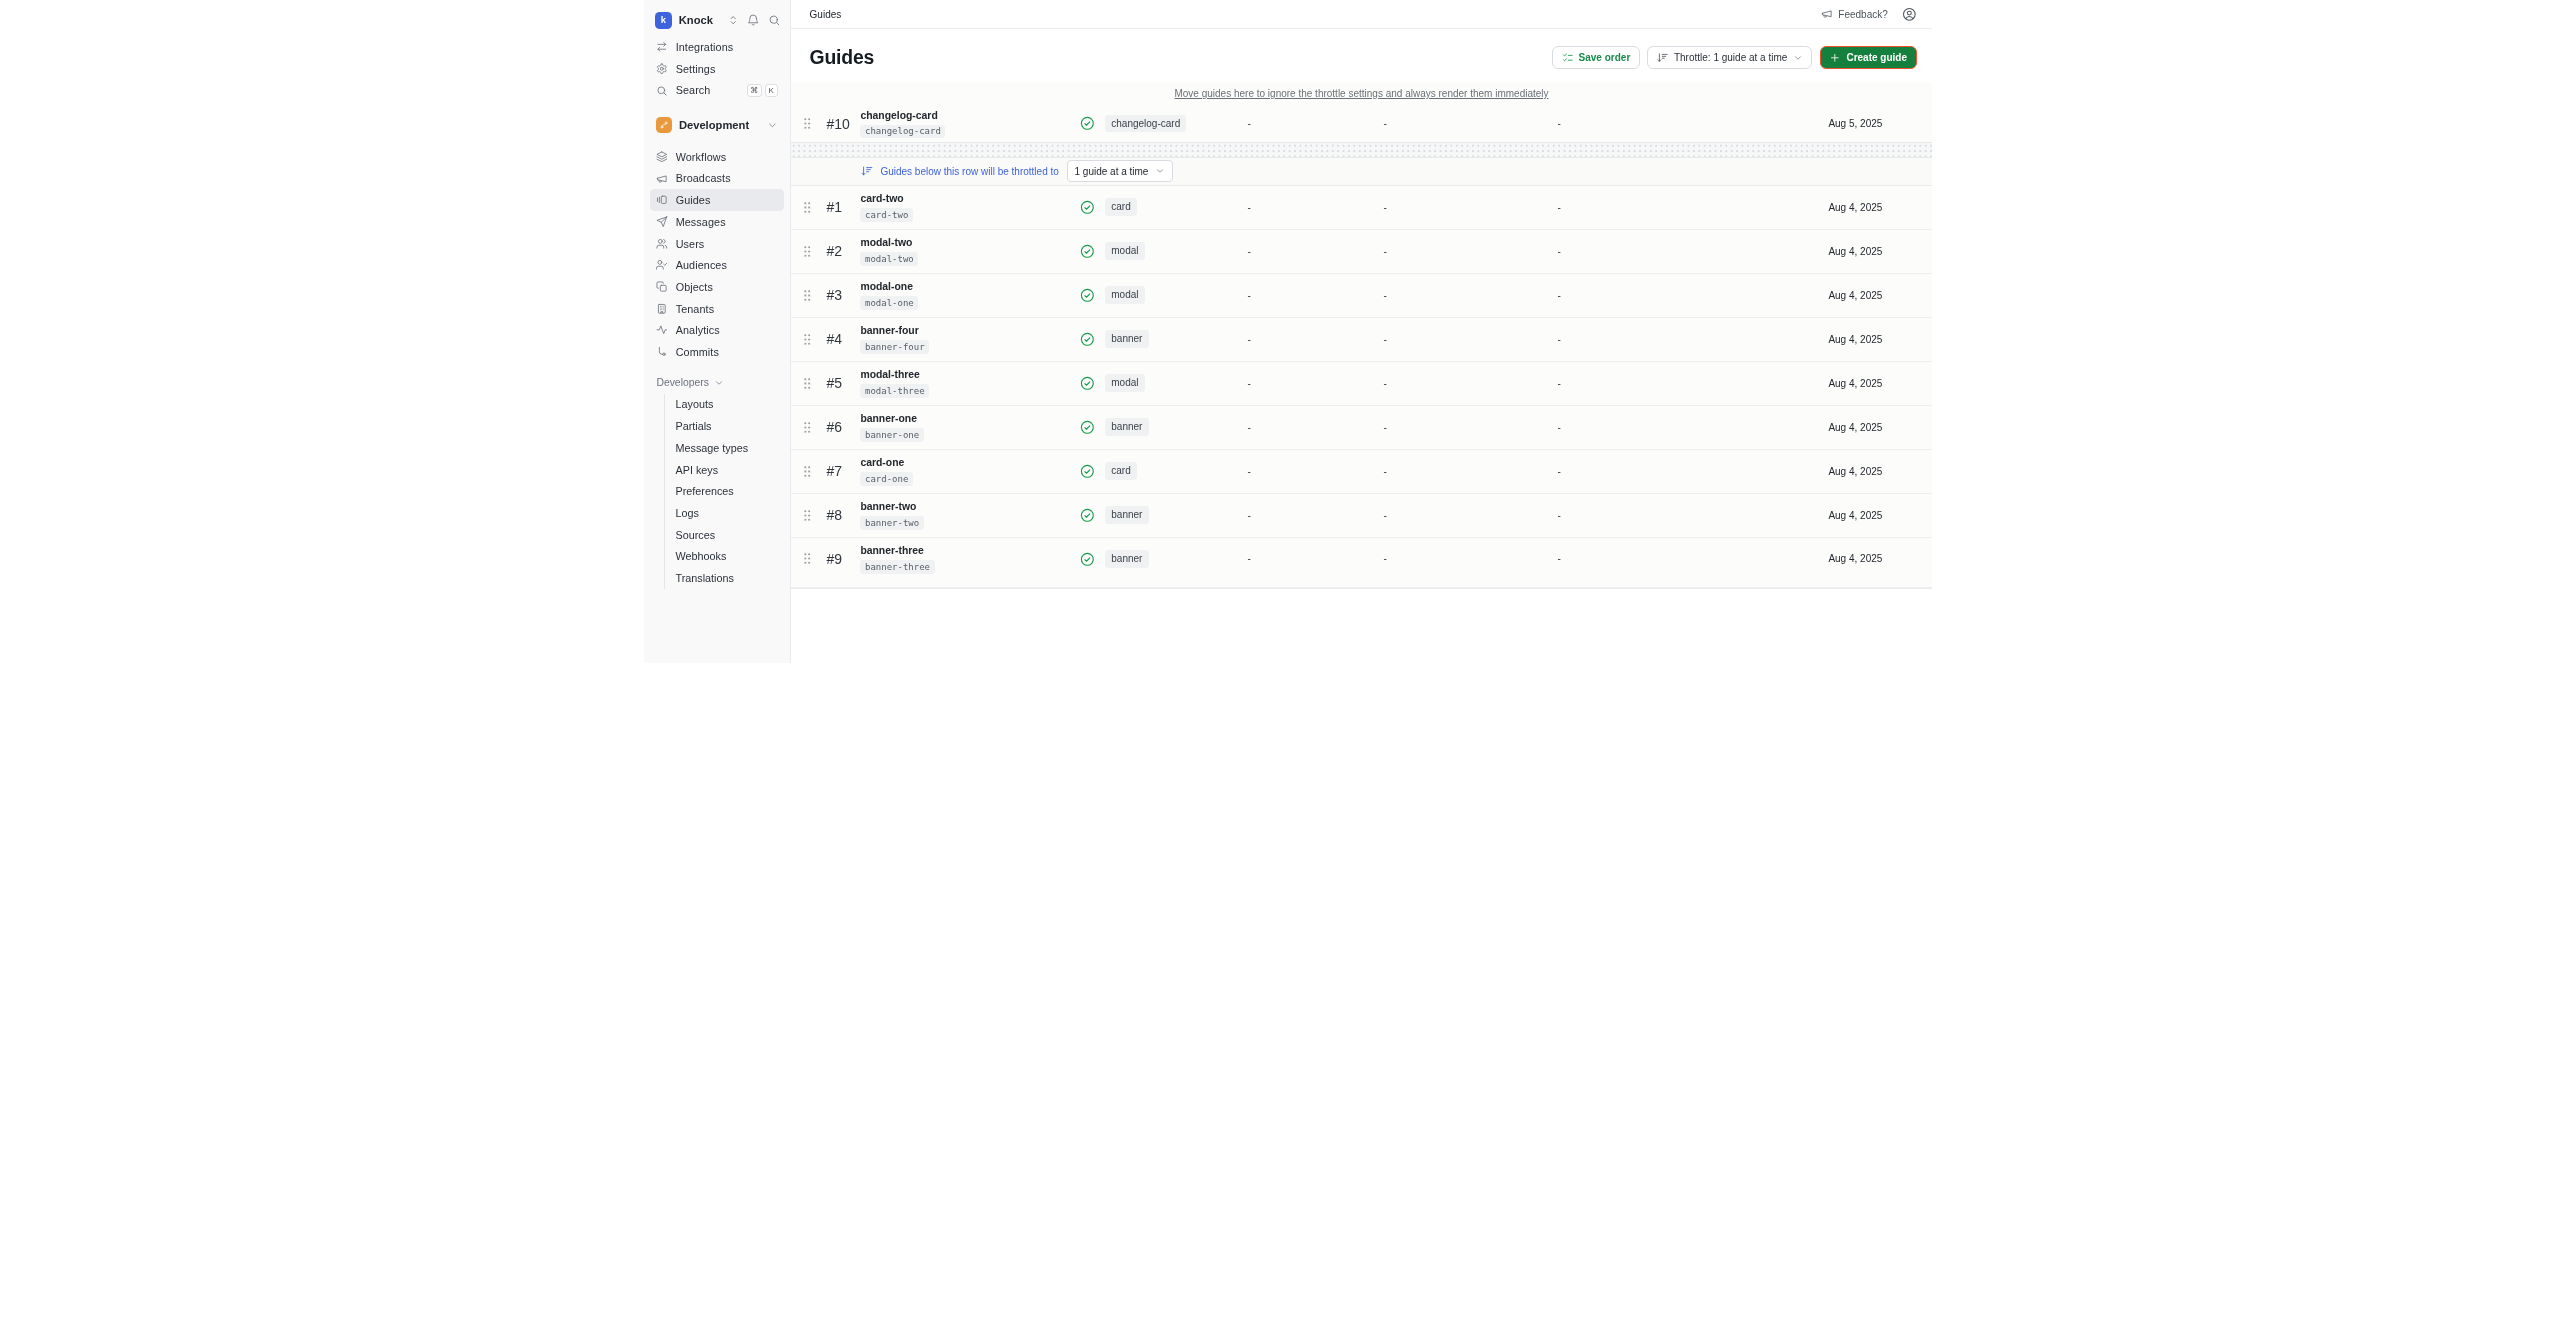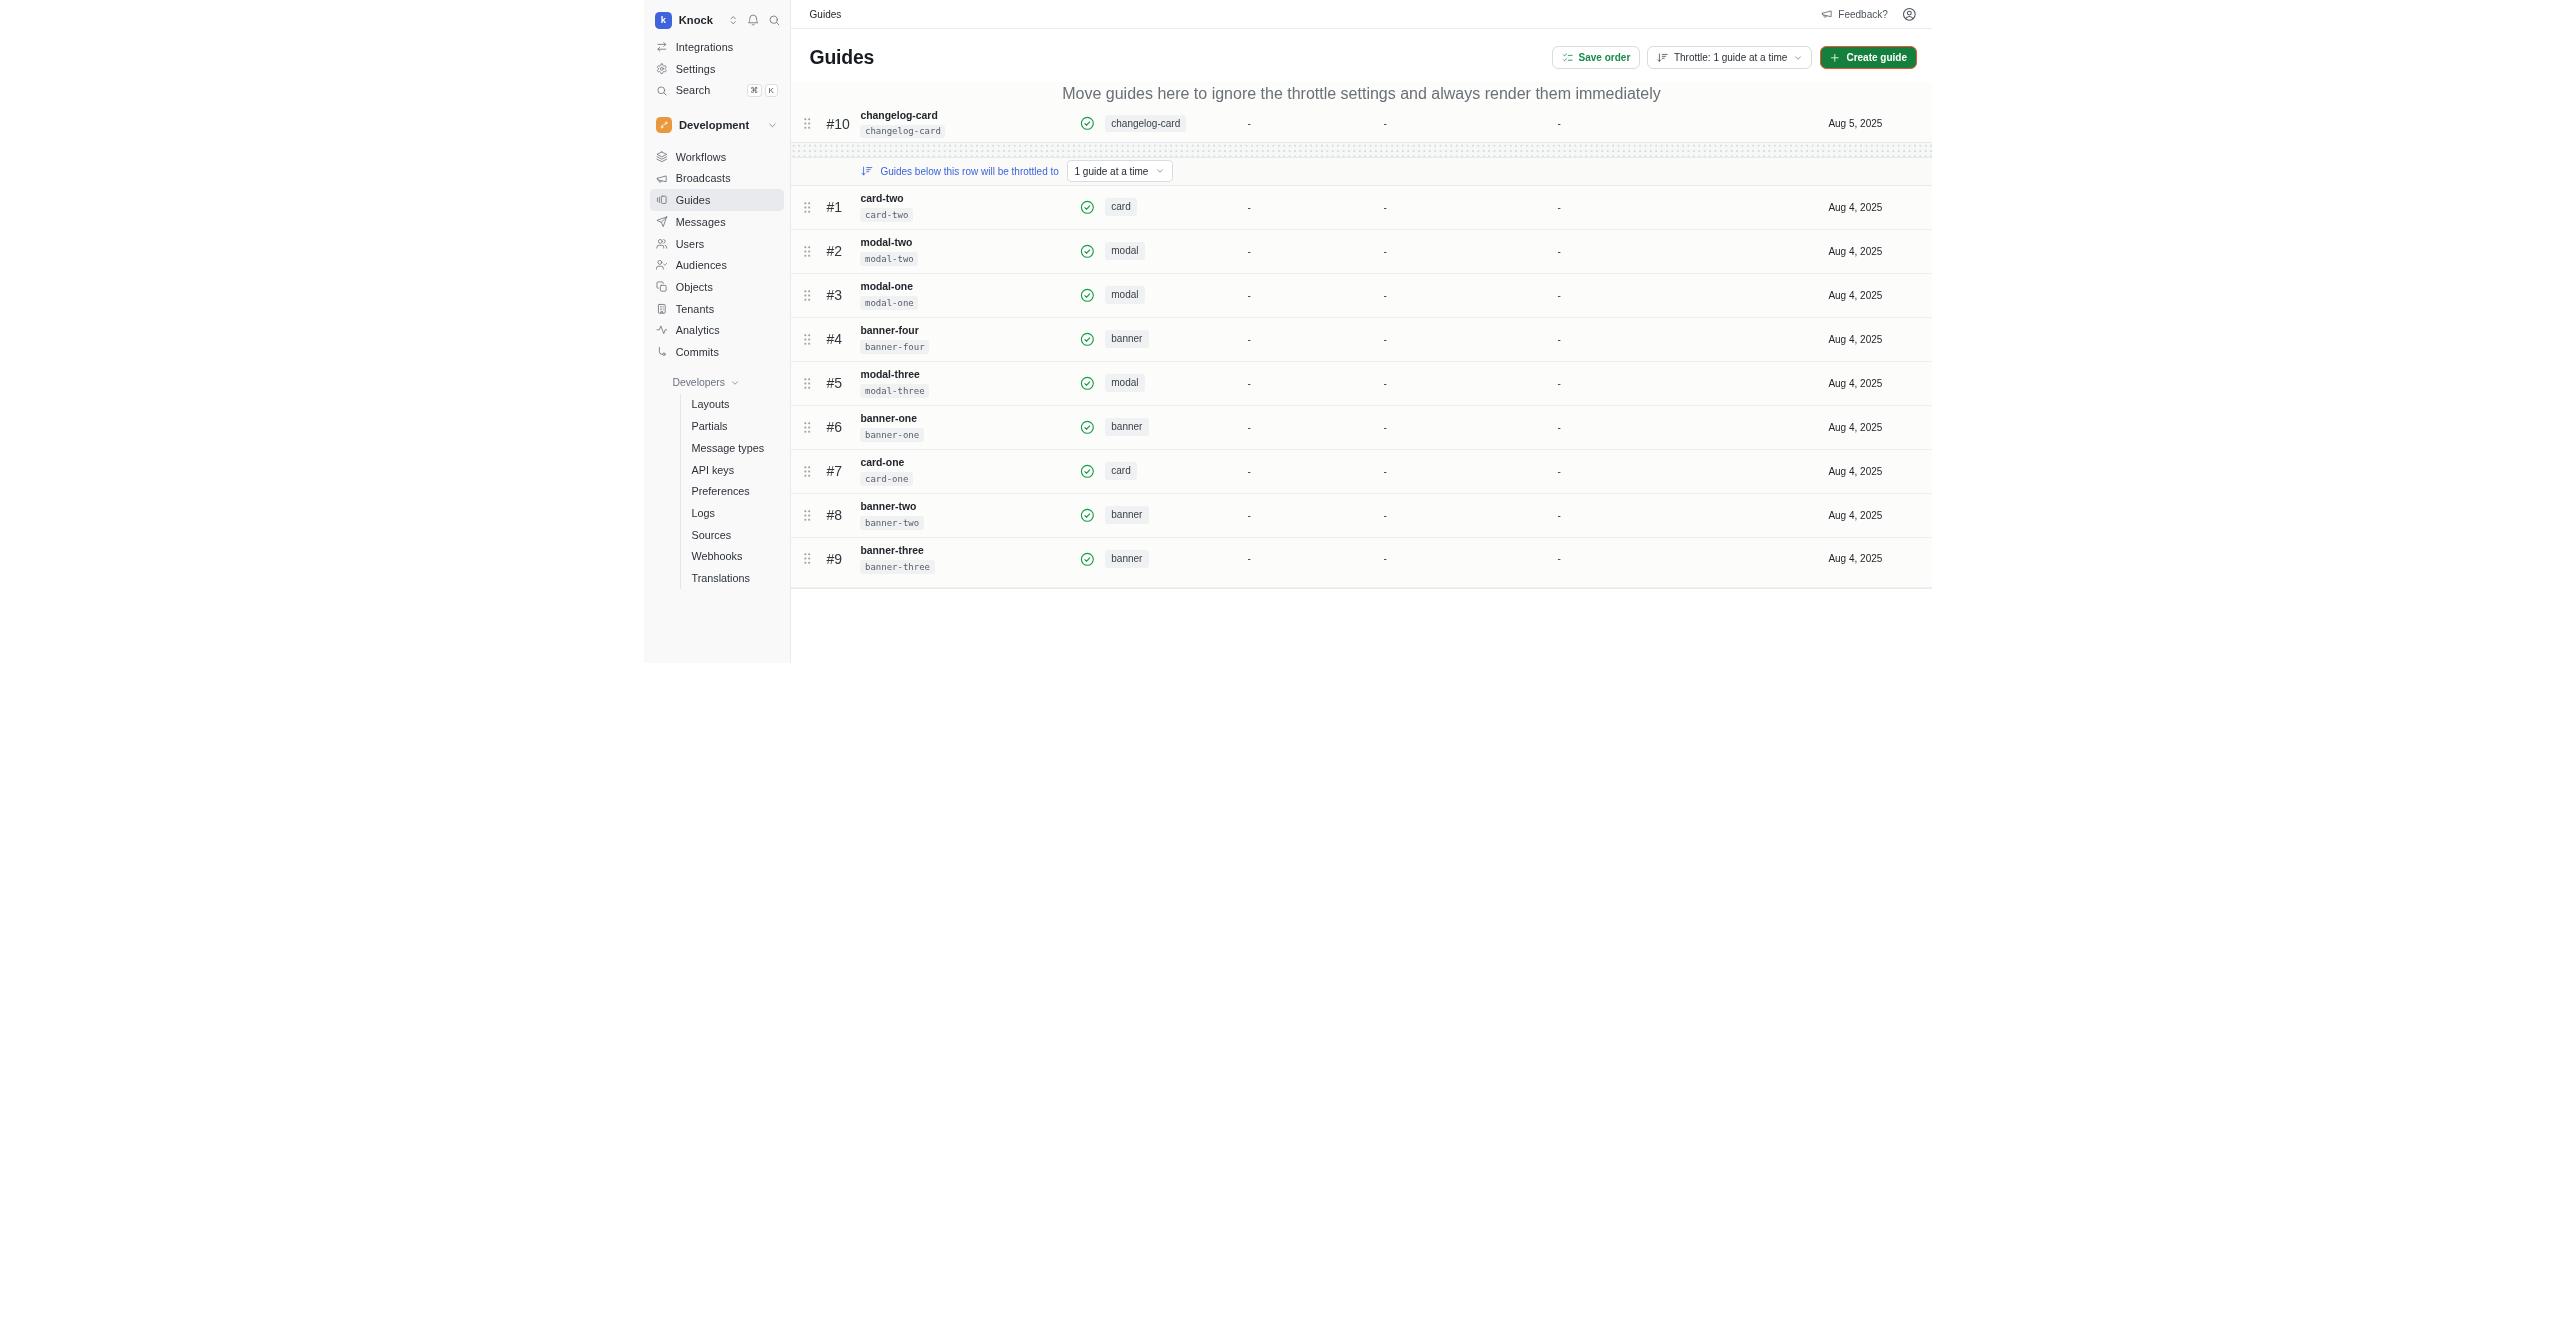--- a/index.html
+++ b/index.html
@@ -25,21 +25,21 @@
 
   .env-row { display:flex; align-items:center; height:23px; padding:0 6.2px; margin-top:12.4px; border-radius:4.6px; cursor:pointer; }
   .env-icon { width:15.5px; height:15.5px; border-radius:4.6px; background:#E9983D; color:#fff; display:flex; align-items:center; justify-content:center; margin-right:7px; }
   .env-icon svg { width:10px; height:10px; }
   .env-label { font-size:11.2px; font-weight:600; color:#23282F; flex:1; }
   .env-chev { width:10.8px; height:10.8px; color:#697077; }
   .env-chev svg { width:100%; height:100%; }
 
   .main-nav { margin-top:9.3px; }
 
-  .dev-section { margin-top:9.3px;margin-left:16px; }
+  .dev-section { margin-top:9.3px; }
   .dev-head { display:flex; align-items:center; height:20px; padding:0 6.2px; color:#6B7280; cursor:pointer; }
   .dev-head-label { font-size:10.4px; }
   .dev-head .env-chev { margin-left:5.4px; width:10px; height:10px; }
   .dev-list { margin-left:14px; border-left:0.8px solid #E3E5E8; padding-left:1px; margin-top:1.5px; }
   .dev-item { display:flex; align-items:center; height:21.7px; padding:0 9.3px; border-radius:4.6px; cursor:pointer; }
   .dev-label { font-size:10.8px; color:#2B3139; }
 
   
   .main { flex:1; display:flex; flex-direction:column; min-width:0; }
   .topbar { height:29px; min-height:29px; border-bottom:0.8px solid #E9EBEE; display:flex; align-items:center; padding:0 15.5px 0 18.6px; }
@@ -66,21 +66,21 @@
   .btn-create .bicon { color:#fff; }
 
   
   .table-wrap { background:#FCFCFA; }
   .grid-row { display:grid; grid-template-columns:23px 34px 220px 164px 139px 174px 271px minmax(0,1fr); padding:0 18.6px 0 12.4px; align-items:center; }
   .thead { height:34px; border-bottom:0.8px solid #E8EAEC; }
   .th { font-size:10px; color:#697077; }
   .th-type { padding-left:26px; }
   .th-aud, .td-aud { padding-left:3.1px; }
 
-  .hint-row { height:23px; display:flex; align-items:center; justify-content:center; font-size:16px; color:#697077; }
+  .hint-row { height:23px; display:flex; align-items:center; justify-content:center; font-size:10px; color:#697077;text-decoration:underline; }
 
   .grow { height:44px; border-bottom:0.8px solid #EEEFF1; cursor:pointer; }
   .pinned .grow { height:37px; border-bottom:none; }
   .rows .grow:last-child { height:50px; padding-bottom:6.2px; }
   .drag { width:8.5px; height:13px; display:block; color:#99A0A8; cursor:grab; }
   .drag svg { width:100%; height:100%; display:block; }
   .td-order { font-size:14px; color:#30363D; }
   .td-name .gname { font-size:10.4px; font-weight:600; color:#22272E; line-height:13px; }
   .gkey { display:inline-block; margin-top:3.1px; font-family:"DejaVu Sans Mono", monospace; font-size:9px; color:#575E68; background:#F0F1F3; border-radius:3.1px; padding:1.5px 4.6px; line-height:10.8px; }
   .td-type { display:flex; align-items:center; gap:10px; }

